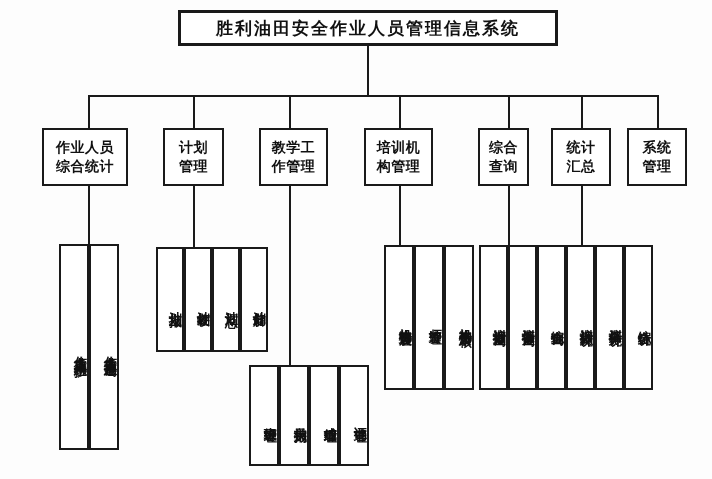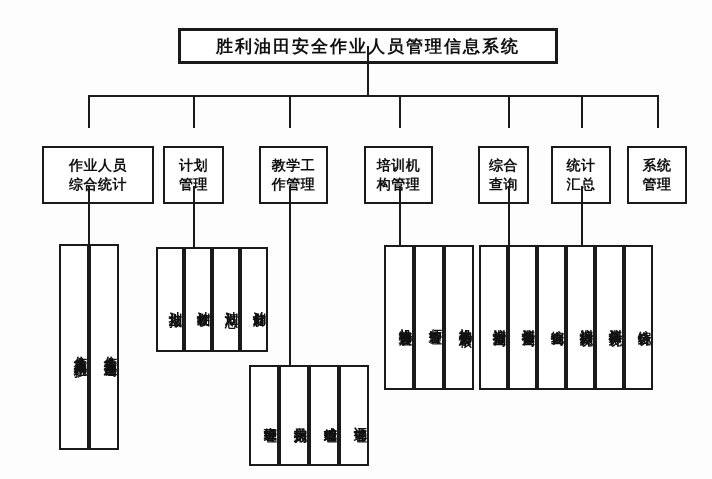--- a/index.html
+++ b/index.html
@@ -23,21 +23,20 @@
     position: absolute;
     box-sizing: border-box;
     border: 2px solid #1a1a1a;
     background: #ffffff;
     display: flex;
     align-items: center;
     justify-content: center;
     text-align: center;
     color: #111;
     letter-spacing: 0.5px;
-    margin-top: 18px;
   }
   .node.root {
     border-width: 3px;
     font-size: 17px;
     font-weight: bold;
     letter-spacing: 2px;
     padding: 0 8px;
   }
   .node.lvl2 {
     font-size: 14px;
@@ -97,21 +96,21 @@
   <div class="line-h" style="left:88px; top:95px; width:570px;"></div>
 
   <div class="line-v" style="left:88px; top:95px; height:33px;"></div>
   <div class="line-v" style="left:193px; top:95px; height:33px;"></div>
   <div class="line-v" style="left:289px; top:95px; height:33px;"></div>
   <div class="line-v" style="left:399px; top:95px; height:33px;"></div>
   <div class="line-v" style="left:508px; top:95px; height:33px;"></div>
   <div class="line-v" style="left:581px; top:95px; height:33px;"></div>
   <div class="line-v" style="left:657px; top:95px; height:33px;"></div>
 
-  <div class="node lvl2" style="left:42px; top:128px; width:112px; height:58px;">
+  <div class="node lvl2" style="left:42px; top:128px; width:86px; height:58px;">
     <span class="label">
       <span>作业人员</span><br>
       <span>综合统计</span>
     </span>
   </div>
 
   <div class="node lvl2" style="left:163px; top:128px; width:61px; height:58px;">
     <span class="label">
       <span>计划</span><br>
       <span>管理</span>

